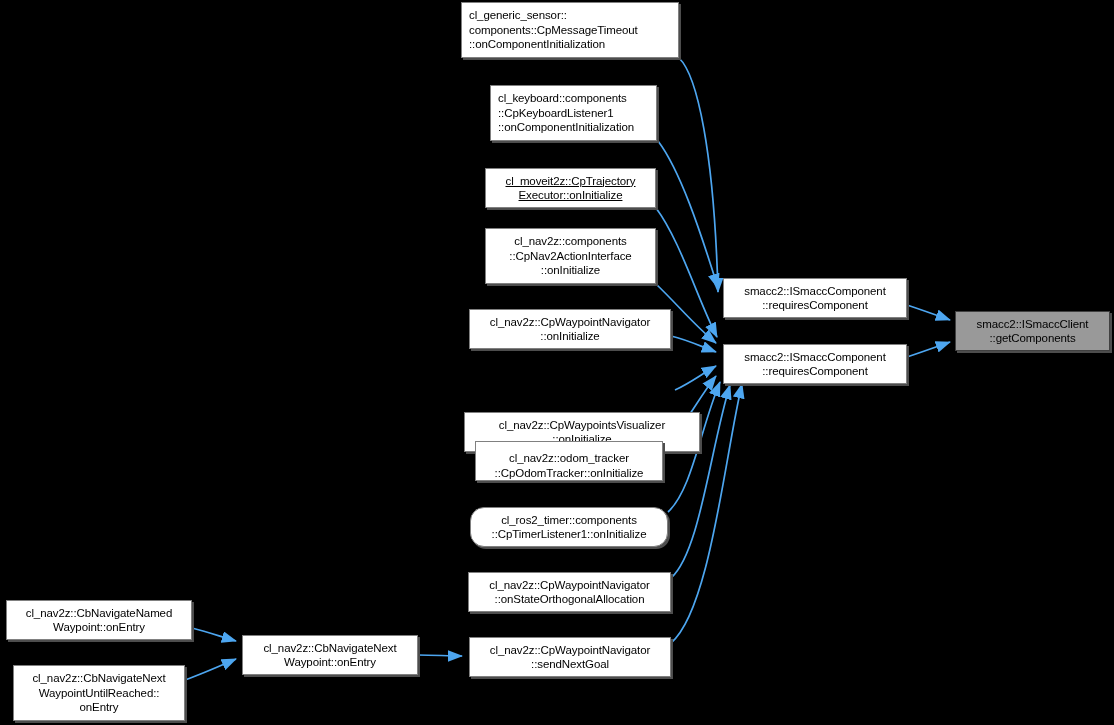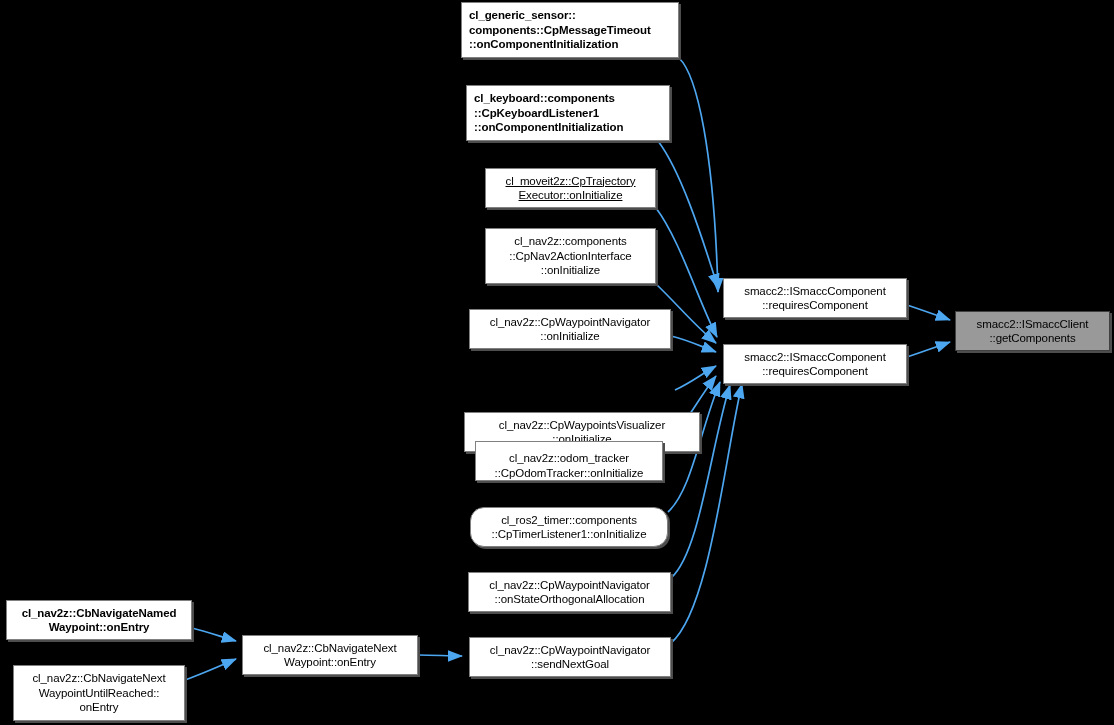--- a/index.html
+++ b/index.html
@@ -44,21 +44,20 @@
     font-size: 11.5px;
     line-height: 14.4px;
     color: #000000;
     text-align: center;
     white-space: pre;
     letter-spacing: -0.1px;
   }
   .node-label.left {
     text-align: left;
     padding-left: 7px;
-    font-weight: bold;
   }
 </style>
 </head>
 <body>
 
 <div id="canvas" style="background: rgb(0, 0, 0);">
 
   <svg id="edge-layer" width="1114" height="725" viewBox="0 0 1114 725" xmlns="http://www.w3.org/2000/svg">
     <defs>
       <marker id="arrowhead" markerWidth="9" markerHeight="7" refX="8.4" refY="3.5" orient="auto" markerUnits="strokeWidth">
@@ -83,21 +82,21 @@
         <path d="M 418,655 C 434,655 448,656 462,656" fill="none" stroke="#4da6f0" stroke-width="1.7" marker-end="url(#arrowhead)"></path>
       </g>
   </svg>
 
   <div id="nodes">
       <div class="node" style="left: 461px; top: 2px; width: 218px; height: 56px;">
         <span class="node-label left">cl_generic_sensor::
 components::CpMessageTimeout
 ::onComponentInitialization</span>
       </div>
-      <div class="node" style="left: 466px; top: 85px; width: 204px; height: 56px;">
+      <div class="node" style="left: 490px; top: 85px; width: 167px; height: 56px;">
         <span class="node-label left">cl_keyboard::components
 ::CpKeyboardListener1
 ::onComponentInitialization</span>
       </div>
       <div class="node" style="left: 485px; top: 168px; width: 171px; height: 40px; text-decoration: underline;">
         <span class="node-label">cl_moveit2z::CpTrajectory
 Executor::onInitialize</span>
       </div>
       <div class="node" style="left: 485px; top: 228px; width: 171px; height: 56px; justify-content: center;">
         <span class="node-label">cl_nav2z::components
@@ -133,21 +132,21 @@
 ::requiresComponent</span>
       </div>
       <div class="node" style="left: 723px; top: 344px; width: 184px; height: 40px;">
         <span class="node-label">smacc2::ISmaccComponent
 ::requiresComponent</span>
       </div>
       <div class="node highlight" style="left: 955px; top: 311px; width: 155px; height: 40px;">
         <span class="node-label">smacc2::ISmaccClient
 ::getComponents</span>
       </div>
-      <div class="node" style="left: 6px; top: 600px; width: 186px; height: 40px; font-weight: bold;">
+      <div class="node" style="left: 6px; top: 600px; width: 186px; height: 40px;">
         <span class="node-label">cl_nav2z::CbNavigateNamed
 Waypoint::onEntry</span>
       </div>
       <div class="node" style="left: 13px; top: 665px; width: 172px; height: 56px;">
         <span class="node-label">cl_nav2z::CbNavigateNext
 WaypointUntilReached::
 onEntry</span>
       </div>
       <div class="node" style="left: 242px; top: 635px; width: 176px; height: 40px;">
         <span class="node-label">cl_nav2z::CbNavigateNext

